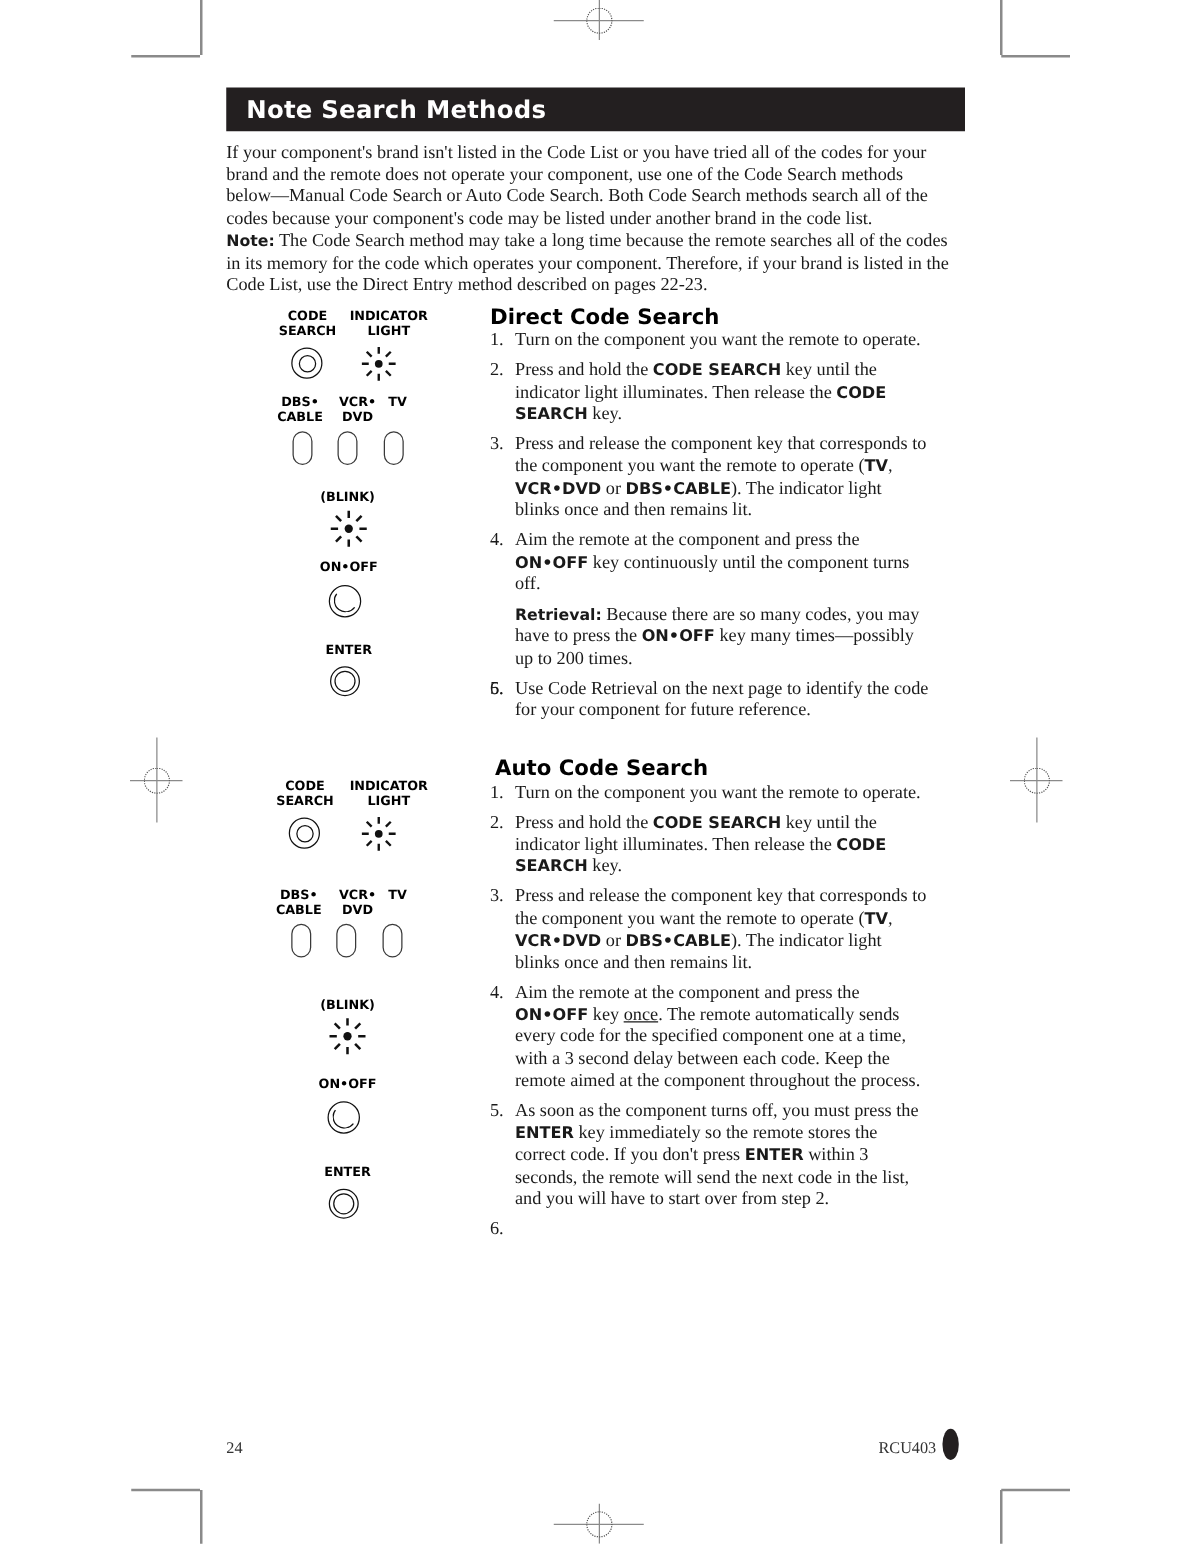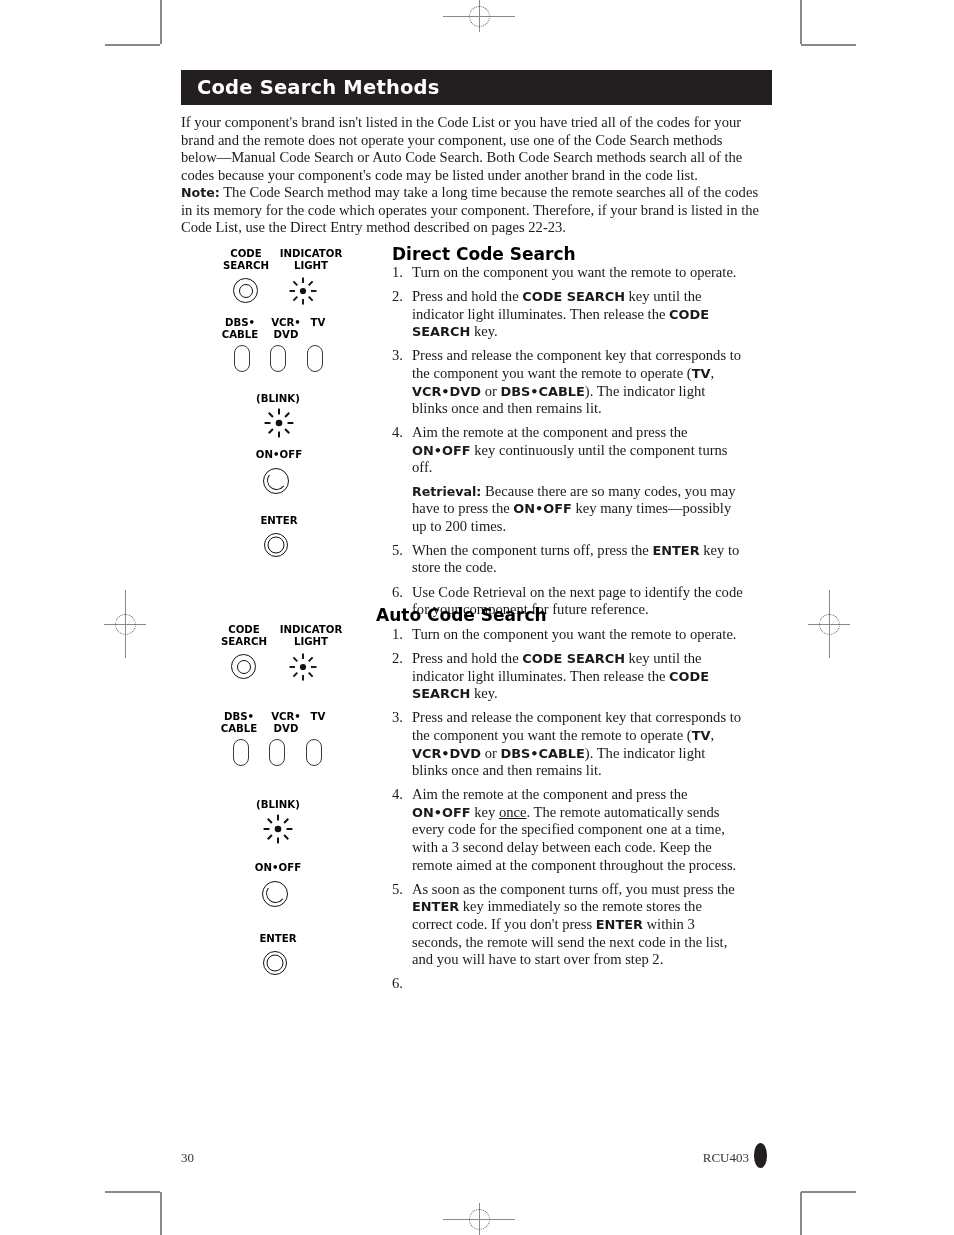--- a/index.html
+++ b/index.html
@@ -212,35 +212,35 @@
 </div>
 <div class="reg-mark" style="left:808px; top:590px; width:42px; height:68px;">
   <div class="rh"></div>
     <div class="rv"></div>
     <div class="rc"></div>
 </div>
 
 <div id="page">
 
   <div class="title-bar">
-    <div class="title-text">Code Search Methods</div>
+    <div class="title-text">Note Search Methods</div>
   </div>
 
   <div class="intro">If your component's brand isn't listed in the Code List or you have tried all of the codes for your brand and the remote does not operate your component, use one of the Code Search methods below—Manual Code Search or Auto Code Search. Both Code Search methods search all of the codes because your component's code may be listed under another brand in the code list.</div>
 
   <div class="note"><span class="nb">Note:</span><span> The Code Search method may take a long time because the remote searches all of the codes in its memory for the code which operates your component. Therefore, if your brand is listed in the Code List, use the Direct Entry method described on pages 22-23.</span></div>
 
   <div class="section-heading" style="left:392px; top:244px;">Direct Code Search</div>
   <div class="steps" style="left:392px; top:264px;">
     <div class="step"><span class="num">1.</span><span>Turn on the component you want the remote to operate.</span></div>
     <div class="step"><span class="num">2.</span><span>Press and hold the <span class="k">CODE SEARCH</span> key until the indicator light illuminates. Then release the <span class="k">CODE SEARCH</span> key.</span></div>
     <div class="step"><span class="num">3.</span><span>Press and release the component key that corresponds to the component you want the remote to operate (<span class="k">TV</span>, <span class="k">VCR•DVD</span> or <span class="k">DBS•CABLE</span>). The indicator light blinks once and then remains lit.</span></div>
     <div class="step"><span class="num">4.</span><span>Aim the remote at the component and press the <span class="k">ON•OFF</span> key continuously until the component turns off.</span></div>
     <div class="sub-note"><span class="nb">Retrieval:</span> Because there are so many codes, you may have to press the <span class="k">ON•OFF</span> key many times—possibly up to 200 times.</div>
-    <div class="step"><span class="num">5.</span><span>When the component turns off, press the <span class="k">ENTER</span> key to store the code.</span></div>
+    <div class="step"><span class="num">5.</span></div>
     <div class="step"><span class="num">6.</span><span>Use Code Retrieval on the next page to identify the code for your component for future reference.</span></div>
   </div>
 
   <div class="diagram" style="left:205px; top:245px;">
     <div class="dlabel two" style="left:8px; top:3px; width:66px;">
       <span>CODE</span><br><span>SEARCH</span>
     </div>
     <div class="dlabel two" style="left:68px; top:3px; width:76px;">
       <span>INDICATOR</span><br><span>LIGHT</span>
     </div>
@@ -294,21 +294,21 @@
     <div class="onoff" style="left:58px; top:223px; width:26px; height:26px;">
       <div class="crescent"></div>
     </div>
 
     <div class="dlabel" style="left:44px; top:270px; width:60px;">ENTER</div>
     <div class="btn-ring" style="left:59px; top:288px; width:24px; height:24px;">
       <div class="inner" style="width:17px; height:17px;"></div>
     </div>
   </div>
 
-  <div class="section-heading" style="left:376px; top:605px;">Auto Code Search</div>
+  <div class="section-heading" style="left:396px; top:605px;">Auto Code Search</div>
   <div class="steps" style="left:392px; top:626px;">
     <div class="step"><span class="num">1.</span><span>Turn on the component you want the remote to operate.</span></div>
     <div class="step"><span class="num">2.</span><span>Press and hold the <span class="k">CODE SEARCH</span> key until the indicator light illuminates. Then release the <span class="k">CODE SEARCH</span> key.</span></div>
     <div class="step"><span class="num">3.</span><span>Press and release the component key that corresponds to the component you want the remote to operate (<span class="k">TV</span>, <span class="k">VCR•DVD</span> or <span class="k">DBS•CABLE</span>). The indicator light blinks once and then remains lit.</span></div>
     <div class="step"><span class="num">4.</span><span>Aim the remote at the component and press the <span class="k">ON•OFF</span> key <span class="u">once</span>. The remote automatically sends every code for the specified component one at a time, with a 3 second delay between each code. Keep the remote aimed at the component throughout the process.</span></div>
     <div class="step"><span class="num">5.</span><span>As soon as the component turns off, you must press the <span class="k">ENTER</span> key immediately so the remote stores the correct code. If you don't press <span class="k">ENTER</span> within 3 seconds, the remote will send the next code in the list, and you will have to start over from step 2.</span></div>
     <div class="step"><span class="num">6.</span></div>
   </div>
 
   <div class="diagram" style="left:207px; top:621px;">
@@ -368,17 +368,17 @@
     <div class="onoff" style="left:55px; top:260px; width:26px; height:26px;">
       <div class="crescent"></div>
     </div>
 
     <div class="dlabel" style="left:41px; top:312px; width:60px;">ENTER</div>
     <div class="btn-ring" style="left:56px; top:330px; width:24px; height:24px;">
       <div class="inner" style="width:17px; height:17px;"></div>
     </div>
   </div>
 
-  <div class="page-num">30</div>
+  <div class="page-num">24</div>
   <div class="model-code">RCU403</div>
   <div class="logo-blob"></div>
 
 </div>
 
 </body></html>

